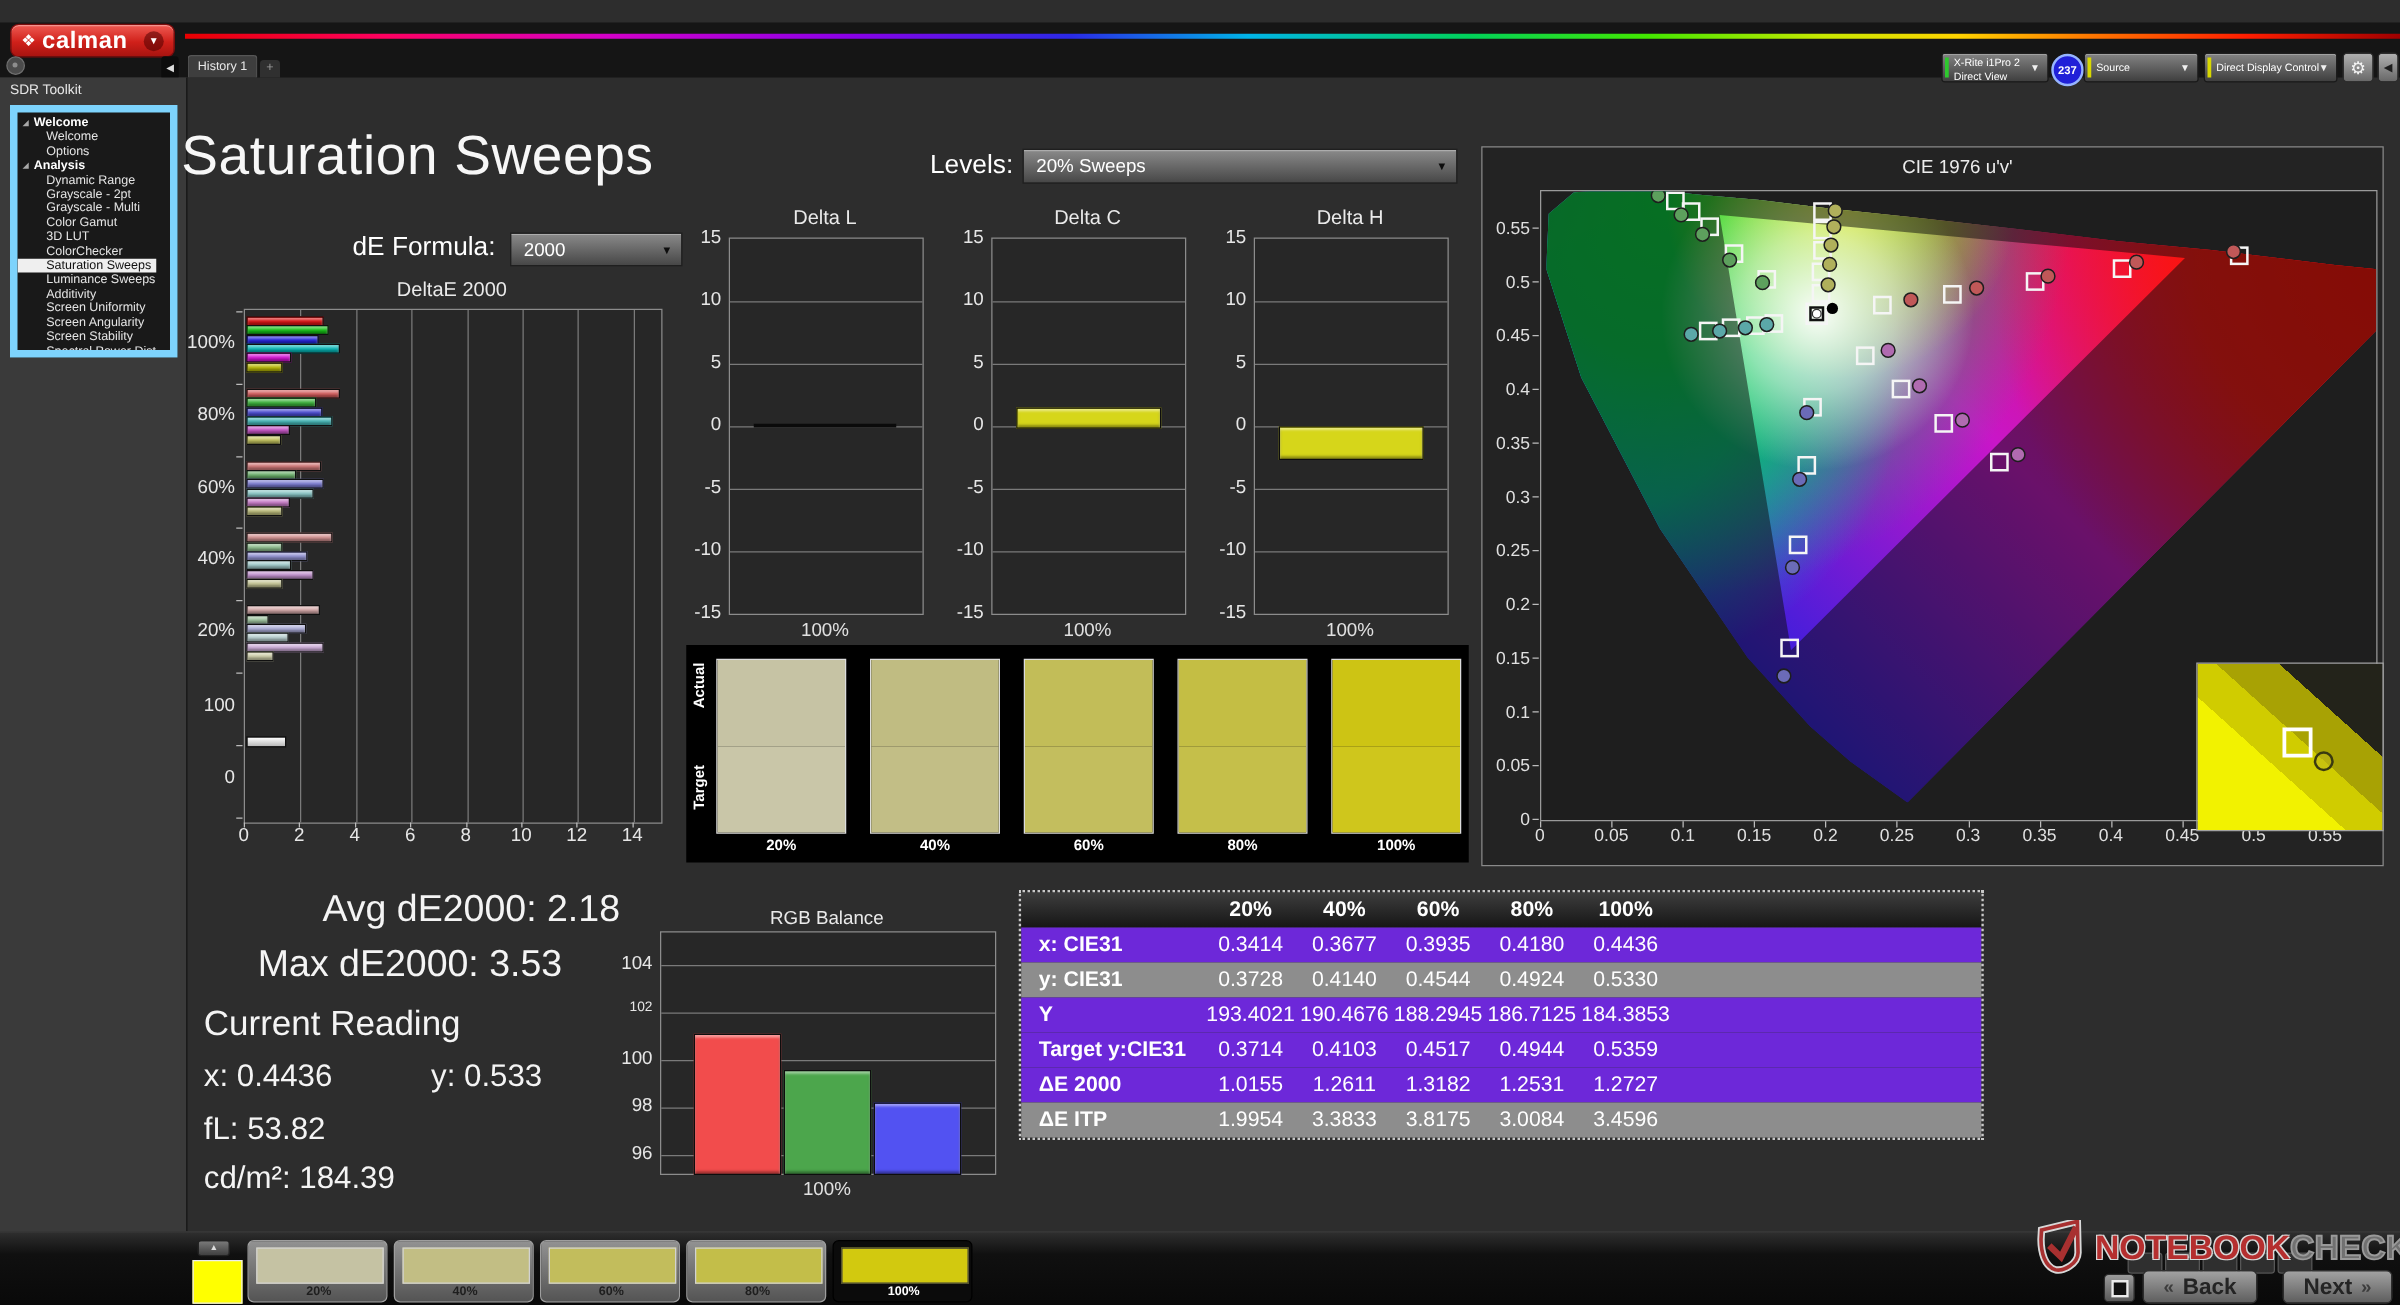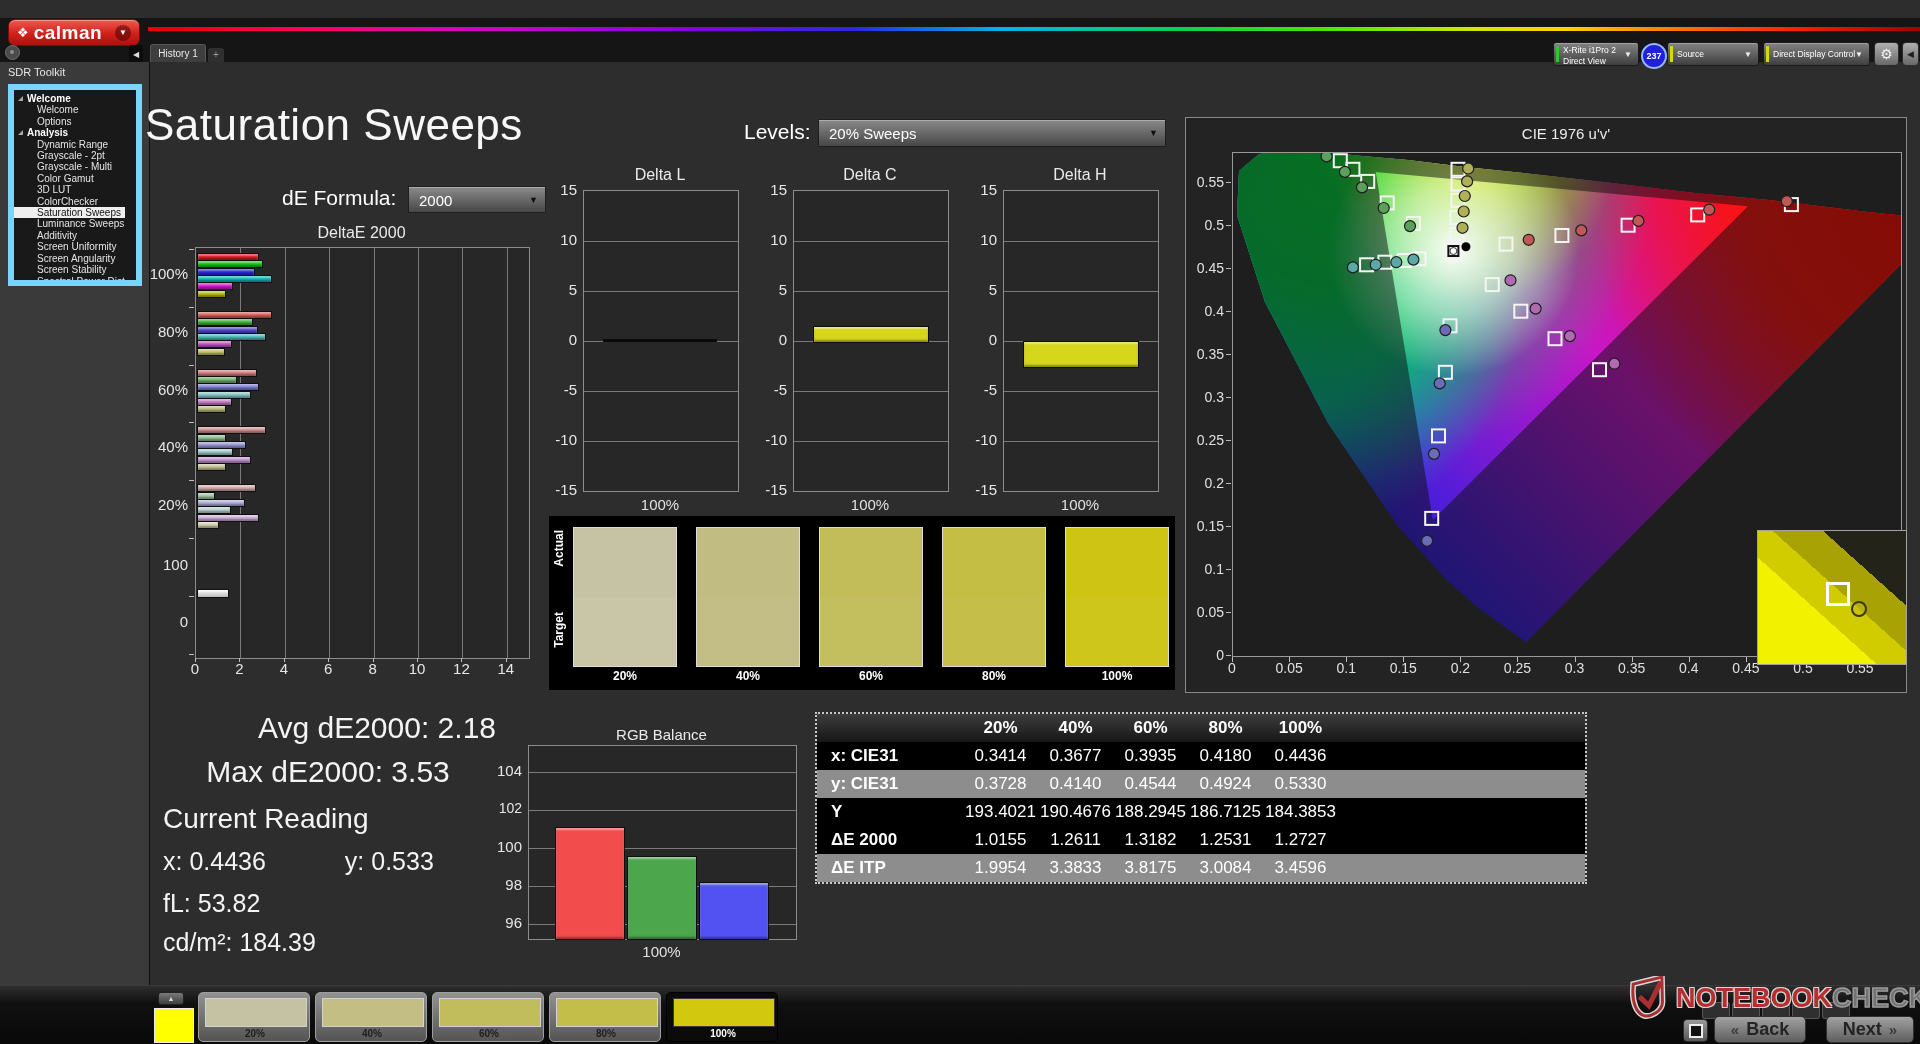--- a/index.html
+++ b/index.html
@@ -99,21 +99,21 @@
   #stat-xy{left:163px;top:847px;font-size:25px;}
   #stat-xy .gap{display:inline-block;width:72px;}
   #stat-fl{left:163px;top:889px;font-size:25px;}
   #stat-cd{left:163px;top:928px;font-size:25px;}
   
   #de-table{position:absolute;left:815px;top:712px;width:772px;border:2px dotted #c9c9c9;box-sizing:border-box;}
   .trow{display:flex;height:28px;align-items:center;font-size:17px;color:#fff;}
   .trow .lbl{width:132px;padding-left:14px;font-weight:bold;white-space:nowrap;}
   .trow .cell{width:75px;text-align:center;}
   .trow.header{background:linear-gradient(180deg,#3d3d3d,#161616);font-weight:bold;}
-  .trow.dark{background:#000000;}
+  .trow.dark{background:#6d28d9;}
   .trow.light{background:#8d8d8d;}
   
   #swatch-panel{position:absolute;left:549px;top:516px;width:626px;height:174px;background:#000;}
   .vlabel{position:absolute;writing-mode:vertical-rl;transform:rotate(180deg);font-size:12px;
     font-weight:bold;color:#fff;}
   
   #bottombar{position:absolute;left:0;top:985px;width:1920px;height:59px;
     background:linear-gradient(180deg,#2e2e2e 0%,#101010 30%,#090909 100%);border-top:1px solid #3a3a3a;
     box-sizing:border-box;}
   #patch-up-btn{position:absolute;left:158px;top:992px;width:26px;height:13px;border-radius:3px;
@@ -401,20 +401,28 @@
       </div>
       <div class="trow dark">
         <span class="lbl">Y</span>
         <span class="cell">193.4021</span>
         <span class="cell">190.4676</span>
         <span class="cell">188.2945</span>
         <span class="cell">186.7125</span>
         <span class="cell">184.3853</span>
       </div>
       <div class="trow dark">
+        <span class="lbl">Target y:CIE31</span>
+        <span class="cell">0.3714</span>
+        <span class="cell">0.4103</span>
+        <span class="cell">0.4517</span>
+        <span class="cell">0.4944</span>
+        <span class="cell">0.5359</span>
+      </div>
+      <div class="trow dark">
         <span class="lbl">ΔE 2000</span>
         <span class="cell">1.0155</span>
         <span class="cell">1.2611</span>
         <span class="cell">1.3182</span>
         <span class="cell">1.2531</span>
         <span class="cell">1.2727</span>
       </div>
       <div class="trow light">
         <span class="lbl">ΔE ITP</span>
         <span class="cell">1.9954</span>
@@ -572,21 +580,21 @@
       <div style="position: absolute; left: 0px; top: 26.4902px; width: 100%; height: 1px; background: rgb(122, 122, 122);"></div>
       <div style="position: absolute; left: 0px; top: 64.3333px; width: 100%; height: 1px; background: rgb(122, 122, 122);"></div>
       <div style="position: absolute; left: 0px; top: 102.176px; width: 100%; height: 1px; background: rgb(122, 122, 122);"></div>
       <div style="position: absolute; left: 0px; top: 140.02px; width: 100%; height: 1px; background: rgb(122, 122, 122);"></div>
       <div style="position: absolute; left: 0px; top: 177.863px; width: 100%; height: 1px; background: rgb(122, 122, 122);"></div>
       <div style="position: absolute; left: 26px; top: 81.3627px; width: 68px; height: 110.637px; background: rgb(242, 76, 76); border: 1px solid rgb(13, 13, 13); box-shadow: rgba(255, 255, 255, 0.45) 0px 2px 2px inset, rgba(0, 0, 0, 0.35) 0px -2px 2px inset;"></div>
       <div style="position: absolute; left: 98px; top: 109.745px; width: 68px; height: 82.2549px; background: rgb(76, 166, 76); border: 1px solid rgb(13, 13, 13); box-shadow: rgba(255, 255, 255, 0.45) 0px 2px 2px inset, rgba(0, 0, 0, 0.35) 0px -2px 2px inset;"></div>
       <div style="position: absolute; left: 170px; top: 136.235px; width: 68px; height: 55.7647px; background: rgb(82, 82, 242); border: 1px solid rgb(13, 13, 13); box-shadow: rgba(255, 255, 255, 0.45) 0px 2px 2px inset, rgba(0, 0, 0, 0.35) 0px -2px 2px inset;"></div>
     </div>
     <div style="position: absolute; left: 487px; top: 762.49px; width: 35px; text-align: right; font-size: 15px; color: rgb(230, 230, 230);">104</div>
-    <div style="position: absolute; left: 487px; top: 800.333px; width: 35px; text-align: right; font-size: 14px; color: rgb(230, 230, 230);">102</div>
+    <div style="position: absolute; left: 487px; top: 800.333px; width: 35px; text-align: right; font-size: 11px; color: rgb(230, 230, 230);">102</div>
     <div style="position: absolute; left: 487px; top: 838.176px; width: 35px; text-align: right; font-size: 15px; color: rgb(230, 230, 230);">100</div>
     <div style="position: absolute; left: 487px; top: 876.02px; width: 35px; text-align: right; font-size: 15px; color: rgb(230, 230, 230);">98</div>
     <div style="position: absolute; left: 487px; top: 913.863px; width: 35px; text-align: right; font-size: 15px; color: rgb(230, 230, 230);">96</div>
     <div style="position: absolute; left: 1232px; top: 657px; width: 1px; height: 5px; background: rgb(189, 189, 189);"></div>
     <div style="position: absolute; left: 1212px; top: 660px; width: 40px; text-align: center; font-size: 14px; color: rgb(224, 224, 224);">0</div>
     <div style="position: absolute; left: 1289.09px; top: 657px; width: 1px; height: 5px; background: rgb(189, 189, 189);"></div>
     <div style="position: absolute; left: 1269.09px; top: 660px; width: 40px; text-align: center; font-size: 14px; color: rgb(224, 224, 224);">0.05</div>
     <div style="position: absolute; left: 1346.19px; top: 657px; width: 1px; height: 5px; background: rgb(189, 189, 189);"></div>
     <div style="position: absolute; left: 1326.19px; top: 660px; width: 40px; text-align: center; font-size: 14px; color: rgb(224, 224, 224);">0.1</div>
     <div style="position: absolute; left: 1403.28px; top: 657px; width: 1px; height: 5px; background: rgb(189, 189, 189);"></div>

